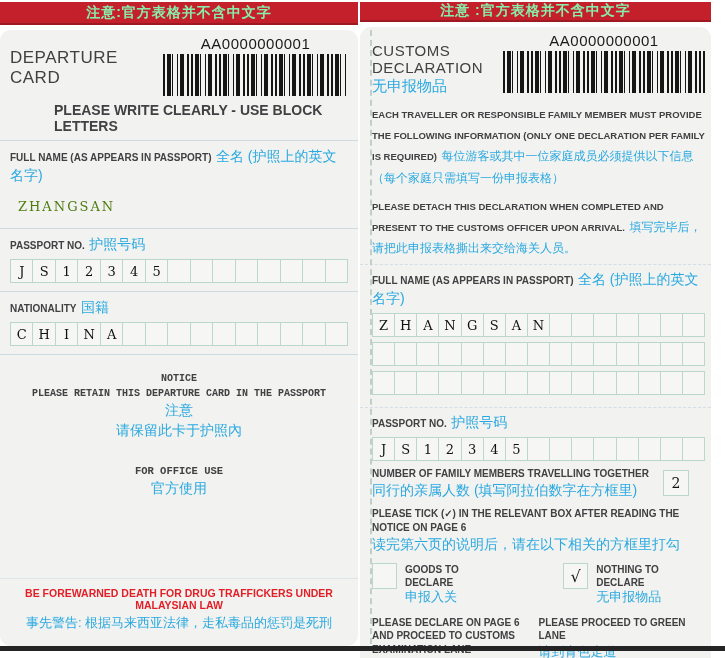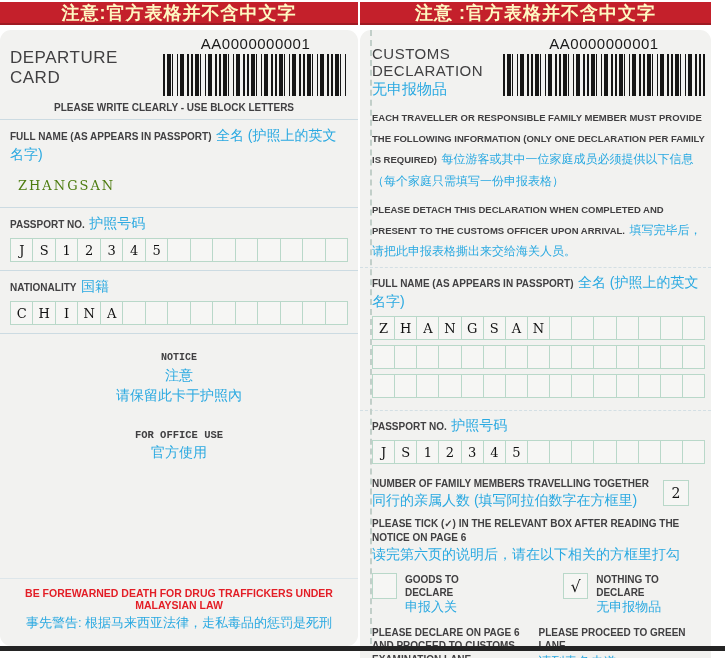--- a/index.html
+++ b/index.html
@@ -5,21 +5,21 @@
   * { margin:0; padding:0; box-sizing:border-box; }
   html,body { width:725px; height:658px; background:#ffffff; overflow:hidden;
     font-family:"Liberation Sans", sans-serif; color:#414042; }
   .page { position:relative; width:725px; height:658px; background:#fff; }
 
   .panel { position:absolute; top:2px; display:flex; flex-direction:column; }
   .panel-left  { left:0;   width:358px; height:644px; }
   .panel-right { left:360px; width:351px; height:644px; }
 
   .notice-bar { height:23px; background:#c4202b; border-bottom:2px solid #9e1a23;
-    color:#fef9c3; font-weight:bold; font-size:18px; display:flex; align-items:center;
+    color:#86efac; font-weight:bold; font-size:14px; display:flex; align-items:center;
     justify-content:center; letter-spacing:1px; }
 
   .card { background:#f2f2f0; flex:1; margin-top:5px; display:flex; flex-direction:column;
     padding:0 10px; position:relative;border-radius:11px; }
   .panel-right .card { padding:0 6px 0 12px; }
 
   .perforation { position:absolute; left:370px; top:30px; height:614px; width:0;
     border-left:2px dashed #c2cfc9; }
 
   .bottom-bar { position:absolute; left:0; top:646px; width:725px; height:5px; background:#242424; }
@@ -33,21 +33,21 @@
   .panel-right .barcode-block { width:202px; }
   .serial { text-align:center; font-size:15px; color:#1a1a1a; letter-spacing:0.5px; margin-bottom:2px; }
   .barcode { height:42px; background-image:repeating-linear-gradient(90deg,
       #161616 0px,#161616 2px, transparent 2px,transparent 4px,
       #161616 4px,#161616 8px, transparent 8px,transparent 9px,
       #161616 9px,#161616 10px, transparent 10px,transparent 14px,
       #161616 14px,#161616 15px, transparent 15px,transparent 17px,
       #161616 17px,#161616 21px, transparent 21px,transparent 24px,
       #161616 24px,#161616 26px, transparent 26px,transparent 28px); }
 
-  .write-clearly { font-size:10px; font-weight:bold; margin:6px 0 6px 0;padding-left:44px; }
+  .write-clearly { font-size:14px; font-weight:bold; margin:6px 0 6px 0;padding-left:44px; }
 
   .en { font-weight:bold; font-size:10px; color:#414042; }
   .zh { color:#2aa9e1; font-size:14px; font-weight:normal; }
 
   .section { border-top:1px solid #ccdbe2; margin-left:-10px; margin-right:-10px;
     padding:6px 10px 8px 10px; }
   .panel-right .section-r { border-top:1px dashed #d3dfe4; margin-left:-12px; margin-right:-6px;
     padding:5px 6px 6px 12px; }
 
   .hand { font-family:"DejaVu Serif", serif; color:#4d7c0f; }
@@ -71,21 +71,21 @@
   .warning { text-align:center; border-top:1px solid #dde6ea; margin:0 -10px;
     padding:8px 4px 0 4px; margin-bottom:14px; }
   .warning-en { color:#e31e26; font-weight:bold; font-size:10.5px; }
   .warning-zh { color:#2aa9e1; font-size:13px; margin-top:3px; }
 
   
   .para { margin-top:7px; line-height:1.32; }
   .para .en { font-size:9.5px; }
   .para .zh { font-size:12px; }
 
-  .family-row { display:flex; align-items:center; margin-top:7px; }
+  .family-row { display:flex; align-items:center; }
   .family-labels { line-height:1.35; }
   .family-box { width:26px; height:26px; border:1px solid #b9d8c9; background:#f6f6f4;
     margin-left:14px; display:flex; align-items:center; justify-content:center;
     font-family:"DejaVu Serif", serif; font-size:14px; color:#111; }
 
   .tick-note { margin-top:8px; line-height:1.4; }
 
   .checkbox-row { display:flex; margin-top:8px; }
   .checkbox-item { display:flex; align-items:flex-start; }
   .checkbox-item + .checkbox-item { margin-left:58px; }
@@ -163,20 +163,21 @@
             <div class="cell"></div>
             <div class="cell"></div>
             <div class="cell"></div>
             <div class="cell"></div>
             <div class="cell"></div>
           </div>
       </div>
 
       <div class="section notice-block centered">
         <div class="en">NOTICE</div>
+        <div class="en">PLEASE RETAIN THIS DEPARTURE CARD IN THE PASSPORT</div>
         <div class="zh" style="font-size:14px;">注意</div>
         <div class="zh" style="font-size:14px;">请保留此卡于护照內</div>
 
         <div class="office-use">
           <div class="en">FOR OFFICE USE</div>
           <div class="zh">官方使用</div>
         </div>
       </div>
 
       <div class="spacer"></div>

